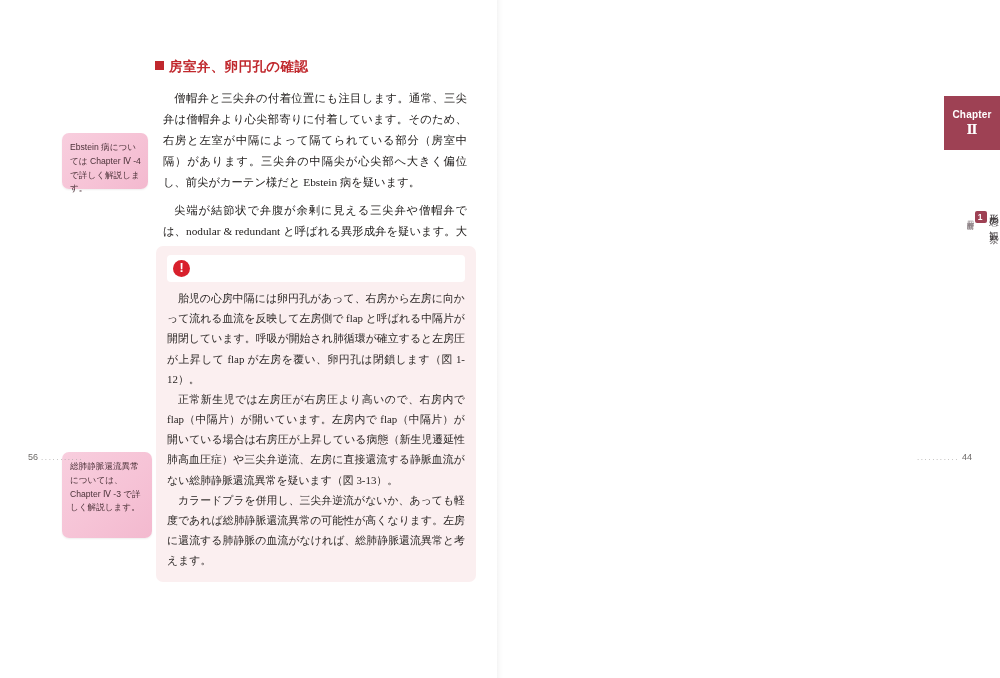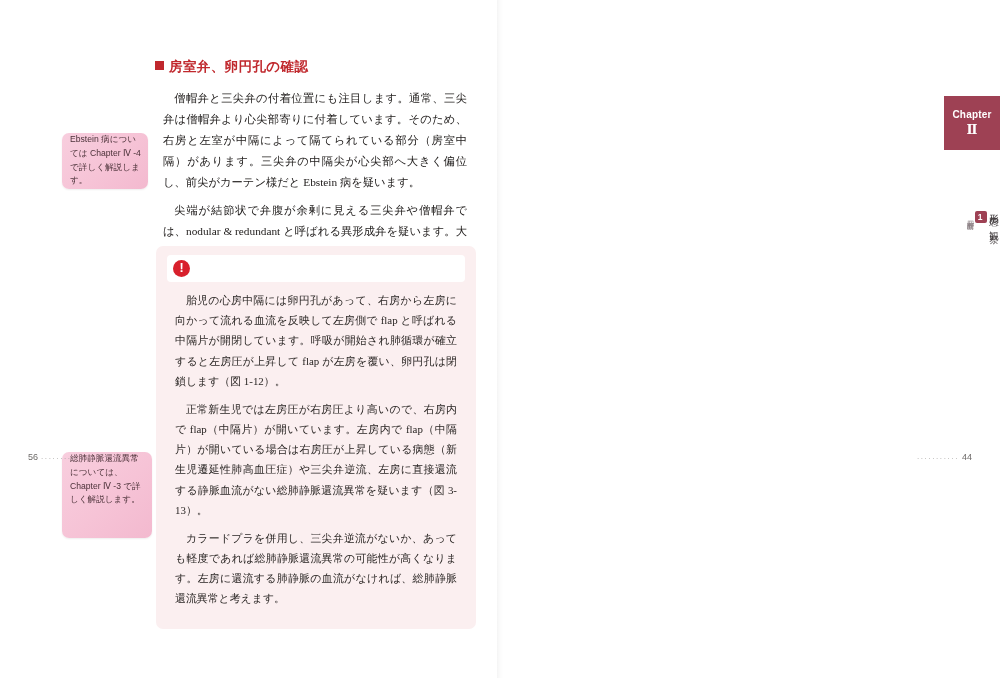--- a/index.html
+++ b/index.html
@@ -46,21 +46,21 @@
 
   .main-para { top: 80px; }
 
   
   .side-note {
     position: absolute;
     background: linear-gradient(135deg, #f8cede 0%, #f6c3d6 55%, #f3b9cf 100%);
     border-radius: 7px;
     font-family: "Liberation Sans", "DejaVu Sans", sans-serif;
     font-size: 8.6px; line-height: 1.6; color: #4b3138;
-    padding: 0 7px 8px 8px;
+    padding: 8px 7px 8px 8px;
     box-shadow: 0 1px 2px rgba(0,0,0,0.07);
   }
   .side-note-1 { left: 62px; top: 133px; width: 86px; height: 56px; }
   .side-note-2 { left: 62px; top: 452px; width: 90px; height: 86px; }
 
   
   .emph-box {
     position: absolute; left: 156px; width: 320px;
     background: #fbeff0;
     border-radius: 7px;
@@ -82,21 +82,21 @@
   }
   .emph-title {
     font-family: "Liberation Sans", "DejaVu Sans", sans-serif;
     font-size: 11.6px; font-weight: bold; color: #d8202c;
     line-height: 1.42; letter-spacing: -0.1px;
   }
   .emph-body {
     font-size: 10.9px; line-height: 1.85; color: #2a2624;
     text-align: justify; text-justify: inter-character;
   }
-  .emph-body p { text-indent: 1em; margin: 8px; }
+  .emph-body p { text-indent: 1em; margin: 0; }
 
   
   .chapter-tab {
     position: absolute; right: 0px; top: 82px; width: 56px; margin-top: 14px;
   }
   .chapter-tab .tab-block {
     width: 56px; height: 54px; background: #9e4154; color: #fff;
     display: flex; flex-direction: column; align-items: center; justify-content: center;
     font-family: "Liberation Sans", "DejaVu Sans", sans-serif;
   }
@@ -115,21 +115,21 @@
     display: inline-flex; align-items: center; justify-content: center;
     border-radius: 2px; font-size: 8.5px; font-weight: bold;
     writing-mode: horizontal-tb; margin: 4px 0;
   }
   .chapter-vert .vsub { font-size: 7px; color: #8a7f83; letter-spacing: 1px; }
 
   
   .folio {
     position: absolute; bottom: 14px;
     font-family: "Liberation Sans", "DejaVu Sans", sans-serif;
-    font-size: 9px; color: #6d6a68; display: flex; align-items: flex-start; gap: 3px;
+    font-size: 9px; color: #6d6a68; display: flex; align-items: flex-end; gap: 3px;
   }
   .folio-left  { left: 28px; }
   .folio-right { right: 28px; }
   .dots { letter-spacing: 1.6px; color: #a5a2a0; font-size: 8px; }
 </style>
 </head>
 <body>
 
 <div class="spread">
 

